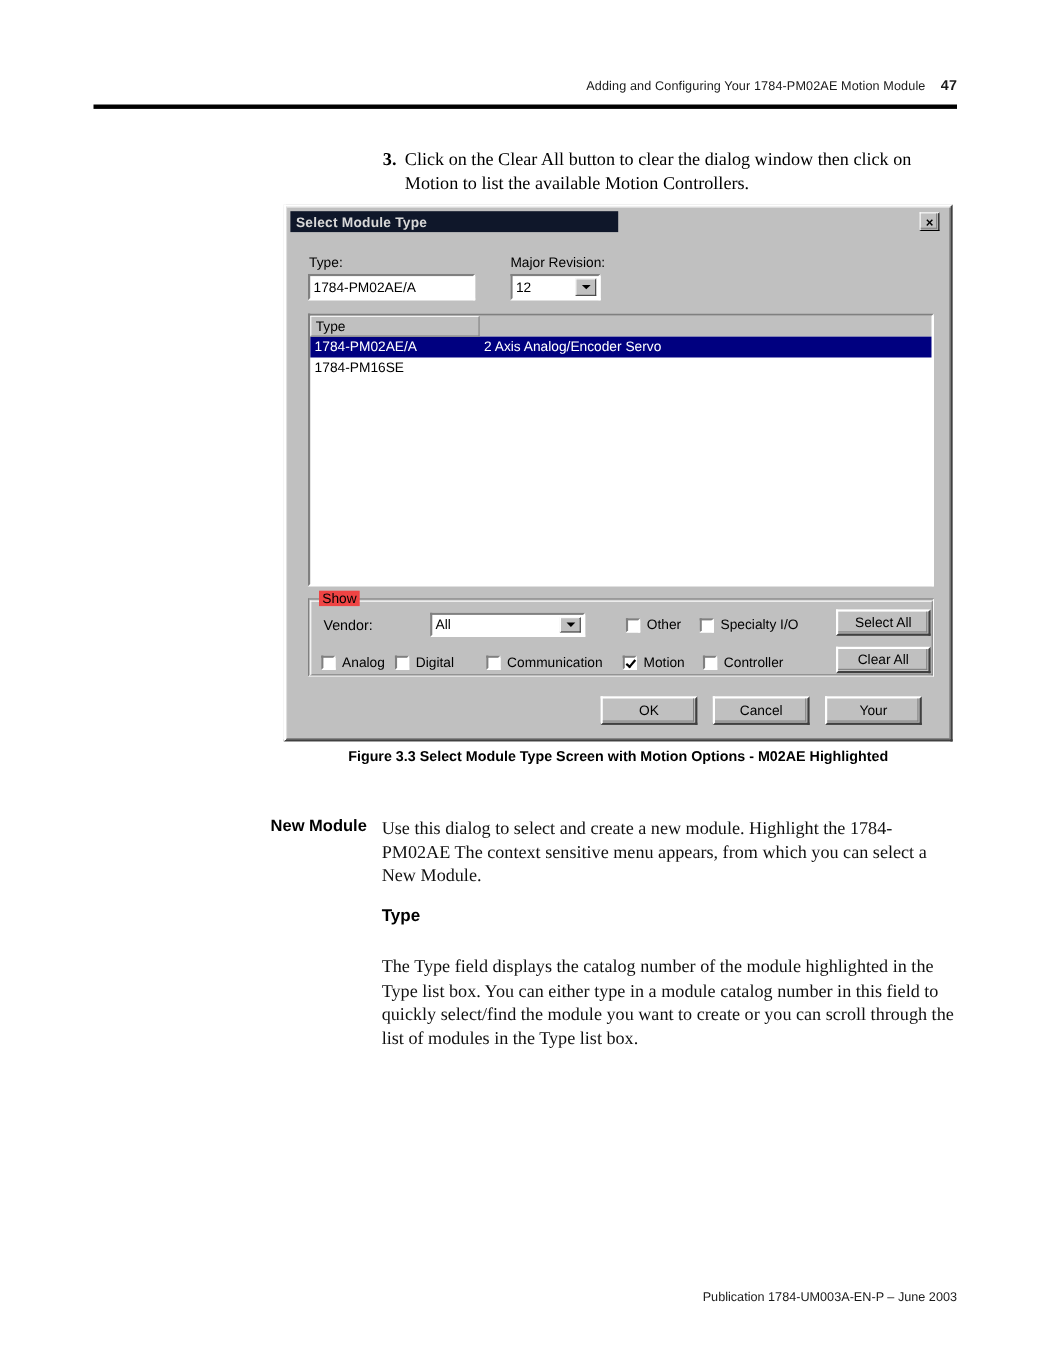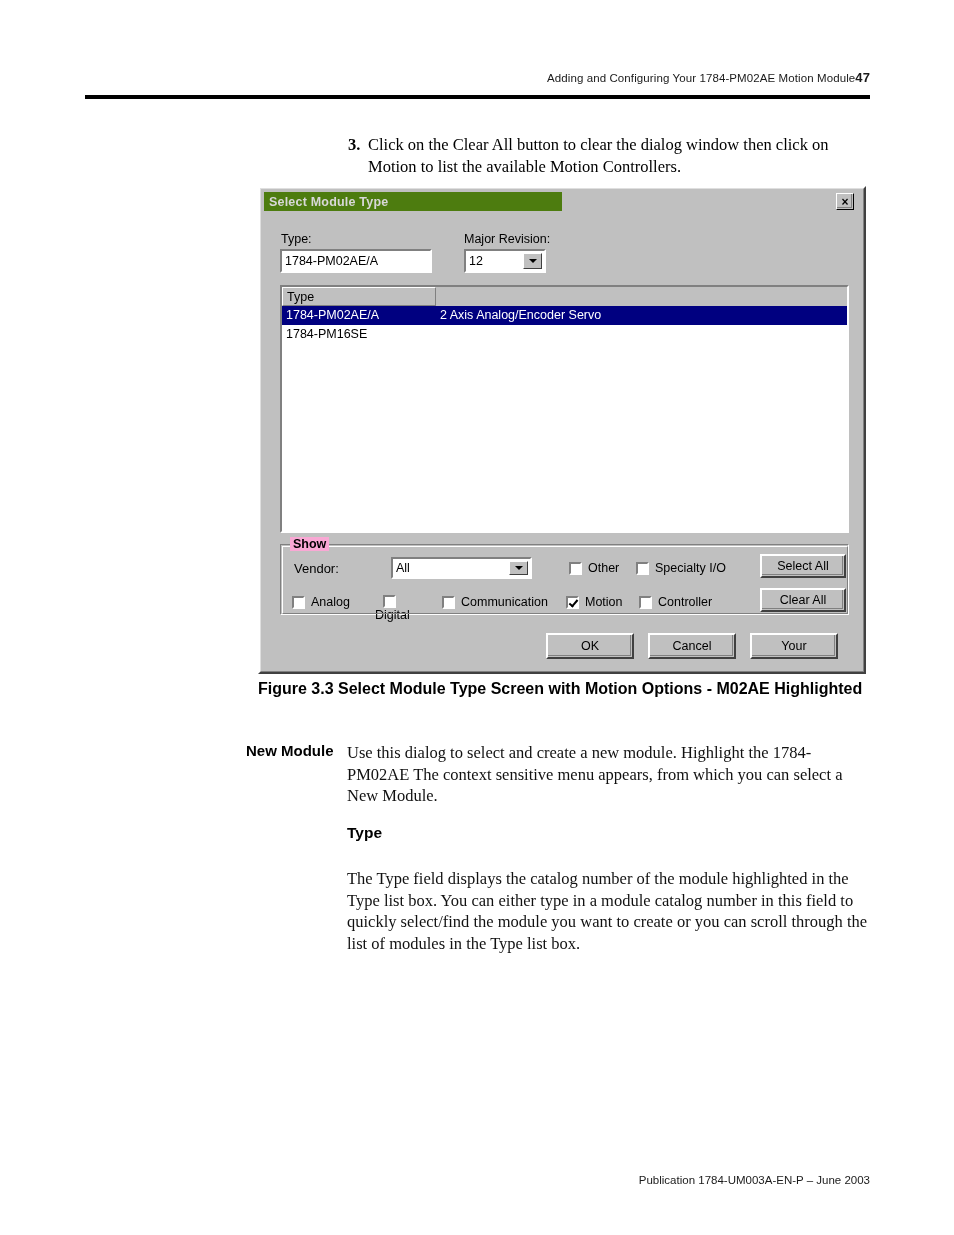--- a/index.html
+++ b/index.html
@@ -24,20 +24,21 @@
     width: 785px;
     text-align: right;
     font-family: "Liberation Sans", sans-serif;
     font-size: 11.5px;
     color: #1a1a1a;
     letter-spacing: 0.1px;
   }
   .page-header .pgnum {
     font-weight: bold;
     font-size: 13px;
+    margin-left: 14px;
   }
   .header-rule {
     position: absolute;
     left: 85px;
     top: 95px;
     width: 785px;
     height: 4px;
     background: #000;
   }
 
@@ -84,21 +85,21 @@
     border-bottom: 1px solid #808080;
     box-sizing: border-box;
   }
 
   .titlebar {
     position: absolute;
     left: 3px;
     top: 3px;
     width: 298px;
     height: 19px;
-    background: #4d7c0f;
+    background: #0f172a;
     display: flex;
     align-items: center;
     padding-left: 5px;
     box-sizing: border-box;
   }
   .titlebar-text {
     color: #d8d8d8;
     font-size: 12.5px;
     font-weight: bold;
     letter-spacing: 0.2px;
@@ -278,25 +279,24 @@
     border-top: 1px solid #ffffff;
     border-left: 1px solid #ffffff;
     border-right: 1px solid #808080;
     border-bottom: 1px solid #808080;
     pointer-events: none;
   }
   .group-title {
     position: absolute;
     left: 9px;
     top: -8px;
-    background: #f9a8d4;
+    background: #ef4444;
     padding: 0 3px;
     font-size: 12.5px;
     z-index: 2;
-    font-weight: bold;
   }
 
   .vendor-lbl {
     position: absolute;
     left: 13px;
     top: 16px;
     font-size: 13px;
   }
   .c-vendor {
     left: 70px;
@@ -368,22 +368,23 @@
   .b-ok     { left: 285px; top: 444px; width: 88px; height: 26px; }
   .b-cancel { left: 387px; top: 444px; width: 88px; height: 26px; }
   .b-help   { left: 489px; top: 444px; width: 88px; height: 26px; }
 
   
   .fig-caption {
     position: absolute;
     left: 258px;
     top: 680px;
     width: 608px;
-    font-family: "Liberation Sans", sans-serif;
-    font-size: 16px;
+    text-align: center;
+    font-family: "Liberation Sans", sans-serif;
+    font-size: 13px;
     font-weight: bold;
     color: #000;
   }
 
   
   .sec-label {
     position: absolute;
     left: 246px;
     top: 742px;
     font-family: "Liberation Sans", sans-serif;
@@ -486,21 +487,21 @@
       </label>
       <label class="cb" style="left:355px; top:16px;">
         <span class="box"></span>
         <span>Specialty I/O</span>
       </label>
 
       <label class="cb" style="left:11px; top:50px;">
         <span class="box"></span>
         <span>Analog</span>
       </label>
-      <label class="cb" style="left:94px; top:50px;flex-direction:column;">
+      <label class="cb" style="left:78px; top:50px;">
         <span class="box"></span>
         <span>Digital</span>
       </label>
       <label class="cb" style="left:161px; top:50px;">
         <span class="box"></span>
         <span>Communication</span>
       </label>
       <label class="cb" style="left:285px; top:50px;">
         <span class="box checked"></span>
         <span>Motion</span>

